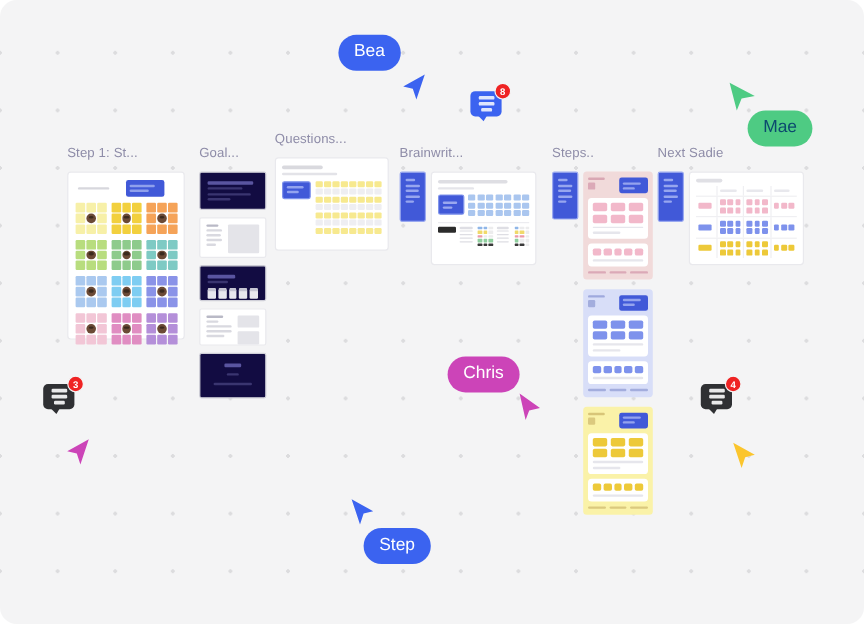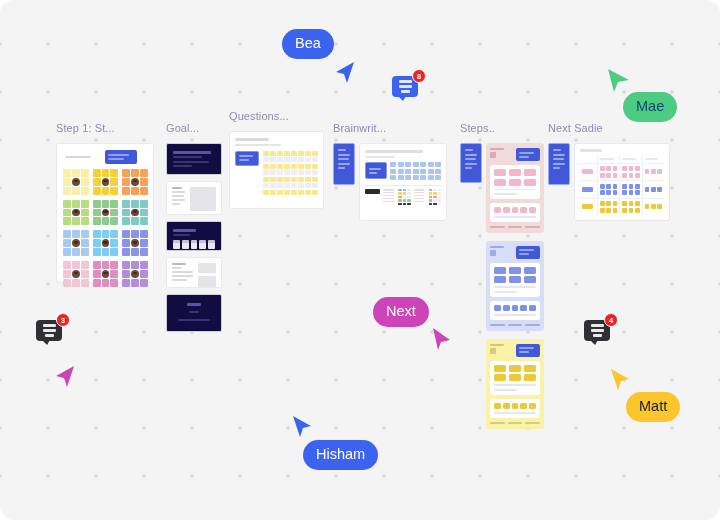--- a/index.html
+++ b/index.html
@@ -874,35 +874,34 @@
       <path d="M1 1 L22 12 L11 14 L7 24 Z" fill="#4ecb83"></path>
     </svg>
   </div>
   <div class="pill" style="left:623px;top:92px;background:#4ecb83;color:#0c4a6e;">Mae</div>
 
   <div class="cursor" style="left:432px;top:327px;">
     <svg width="22" height="25" viewBox="0 0 22 25">
       <path d="M21 1 L4 13 L13 15 L16 23 Z" fill="#cc44b8" transform="scale(-1,1) translate(-22,0)"></path>
     </svg>
   </div>
-  <div class="pill" style="left:373px;top:297px;background:#cc44b8;color:#ffffff;">Next</div>
+  <div class="pill" style="left:373px;top:297px;background:#cc44b8;color:#ffffff;">Chris</div>
 
   <div class="cursor" style="left:53px;top:364px;">
     <svg width="22" height="26" viewBox="0 0 22 26">
       <path d="M21 2 L3 12 L11 14 L14 23 Z" fill="#cc44b8"></path>
     </svg>
   </div>
 
   <div class="cursor" style="left:292px;top:414px;">
     <svg width="22" height="26" viewBox="0 0 22 26">
       <path d="M1 2 L19 12 L11 14 L8 23 Z" fill="#3b63f0"></path>
     </svg>
   </div>
-  <div class="pill" style="left:303px;top:440px;background:#3b63f0;color:#ffffff;">Hisham</div>
+  <div class="pill" style="left:303px;top:440px;background:#3b63f0;color:#ffffff;">Step</div>
 
   <div class="cursor" style="left:610px;top:367px;">
     <svg width="22" height="26" viewBox="0 0 22 26">
       <path d="M1 2 L19 12 L11 14 L8 23 Z" fill="#fbc52d"></path>
     </svg>
   </div>
-  <div class="pill" style="left:626px;top:392px;background:#fbc52d;color:#14202b;">Matt</div>
 
 </div>
 
 </body></html>

